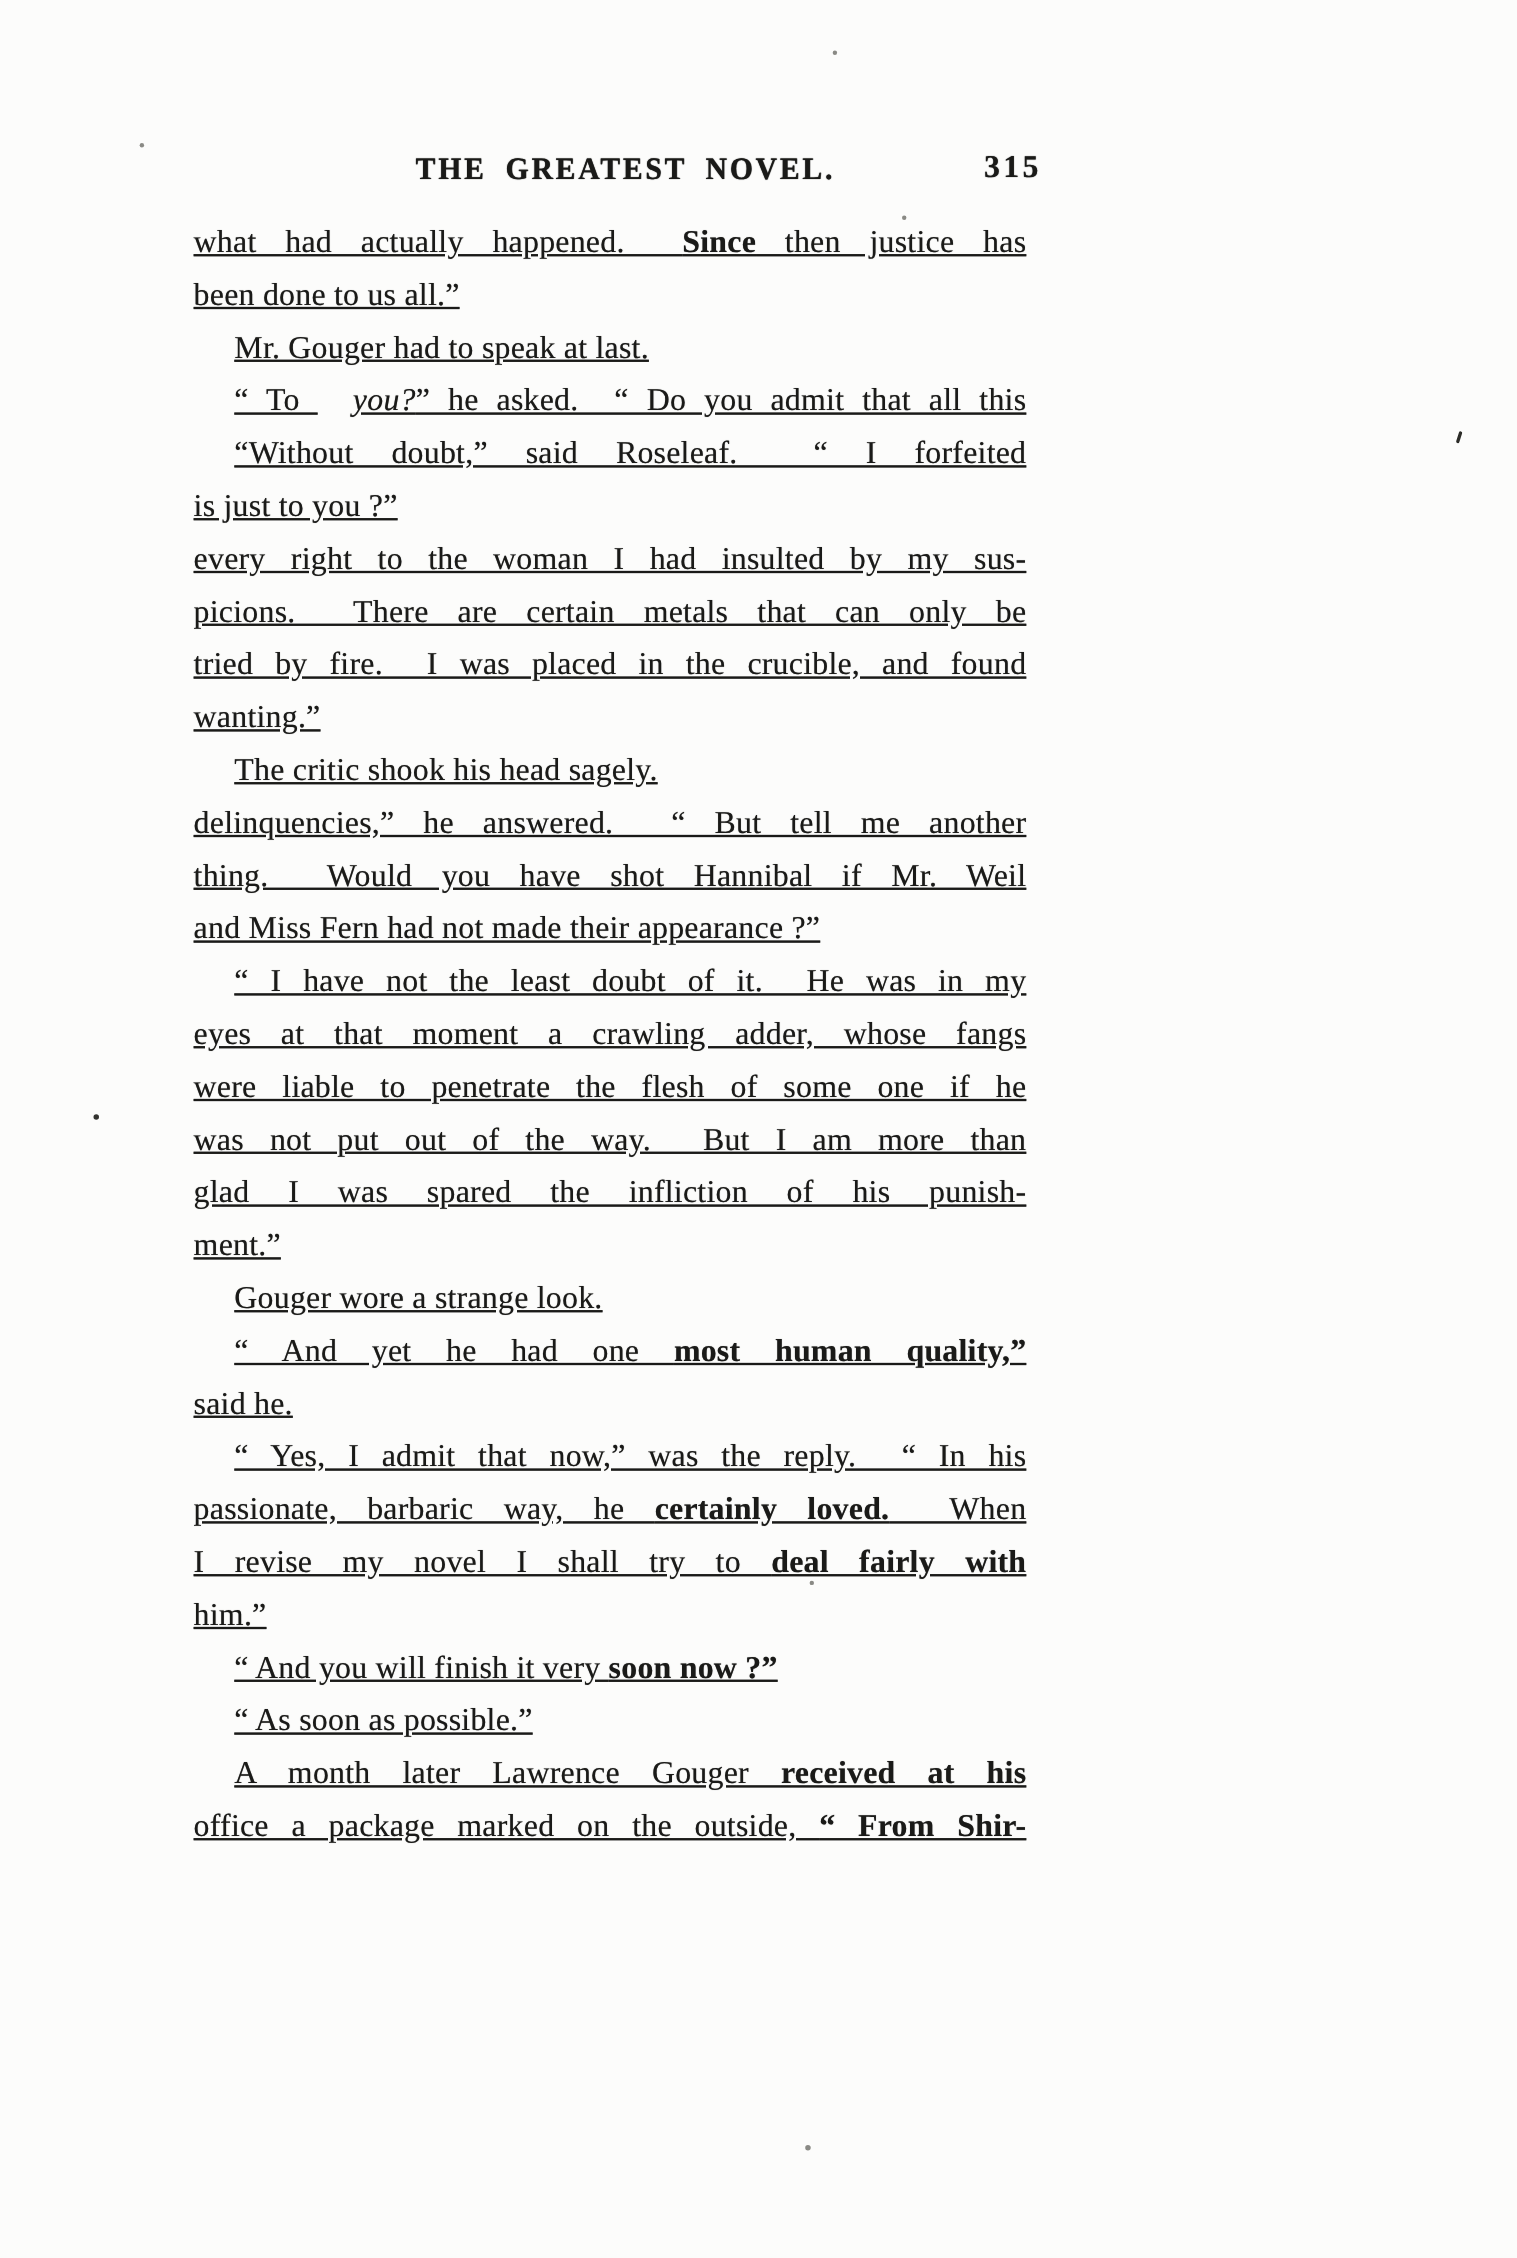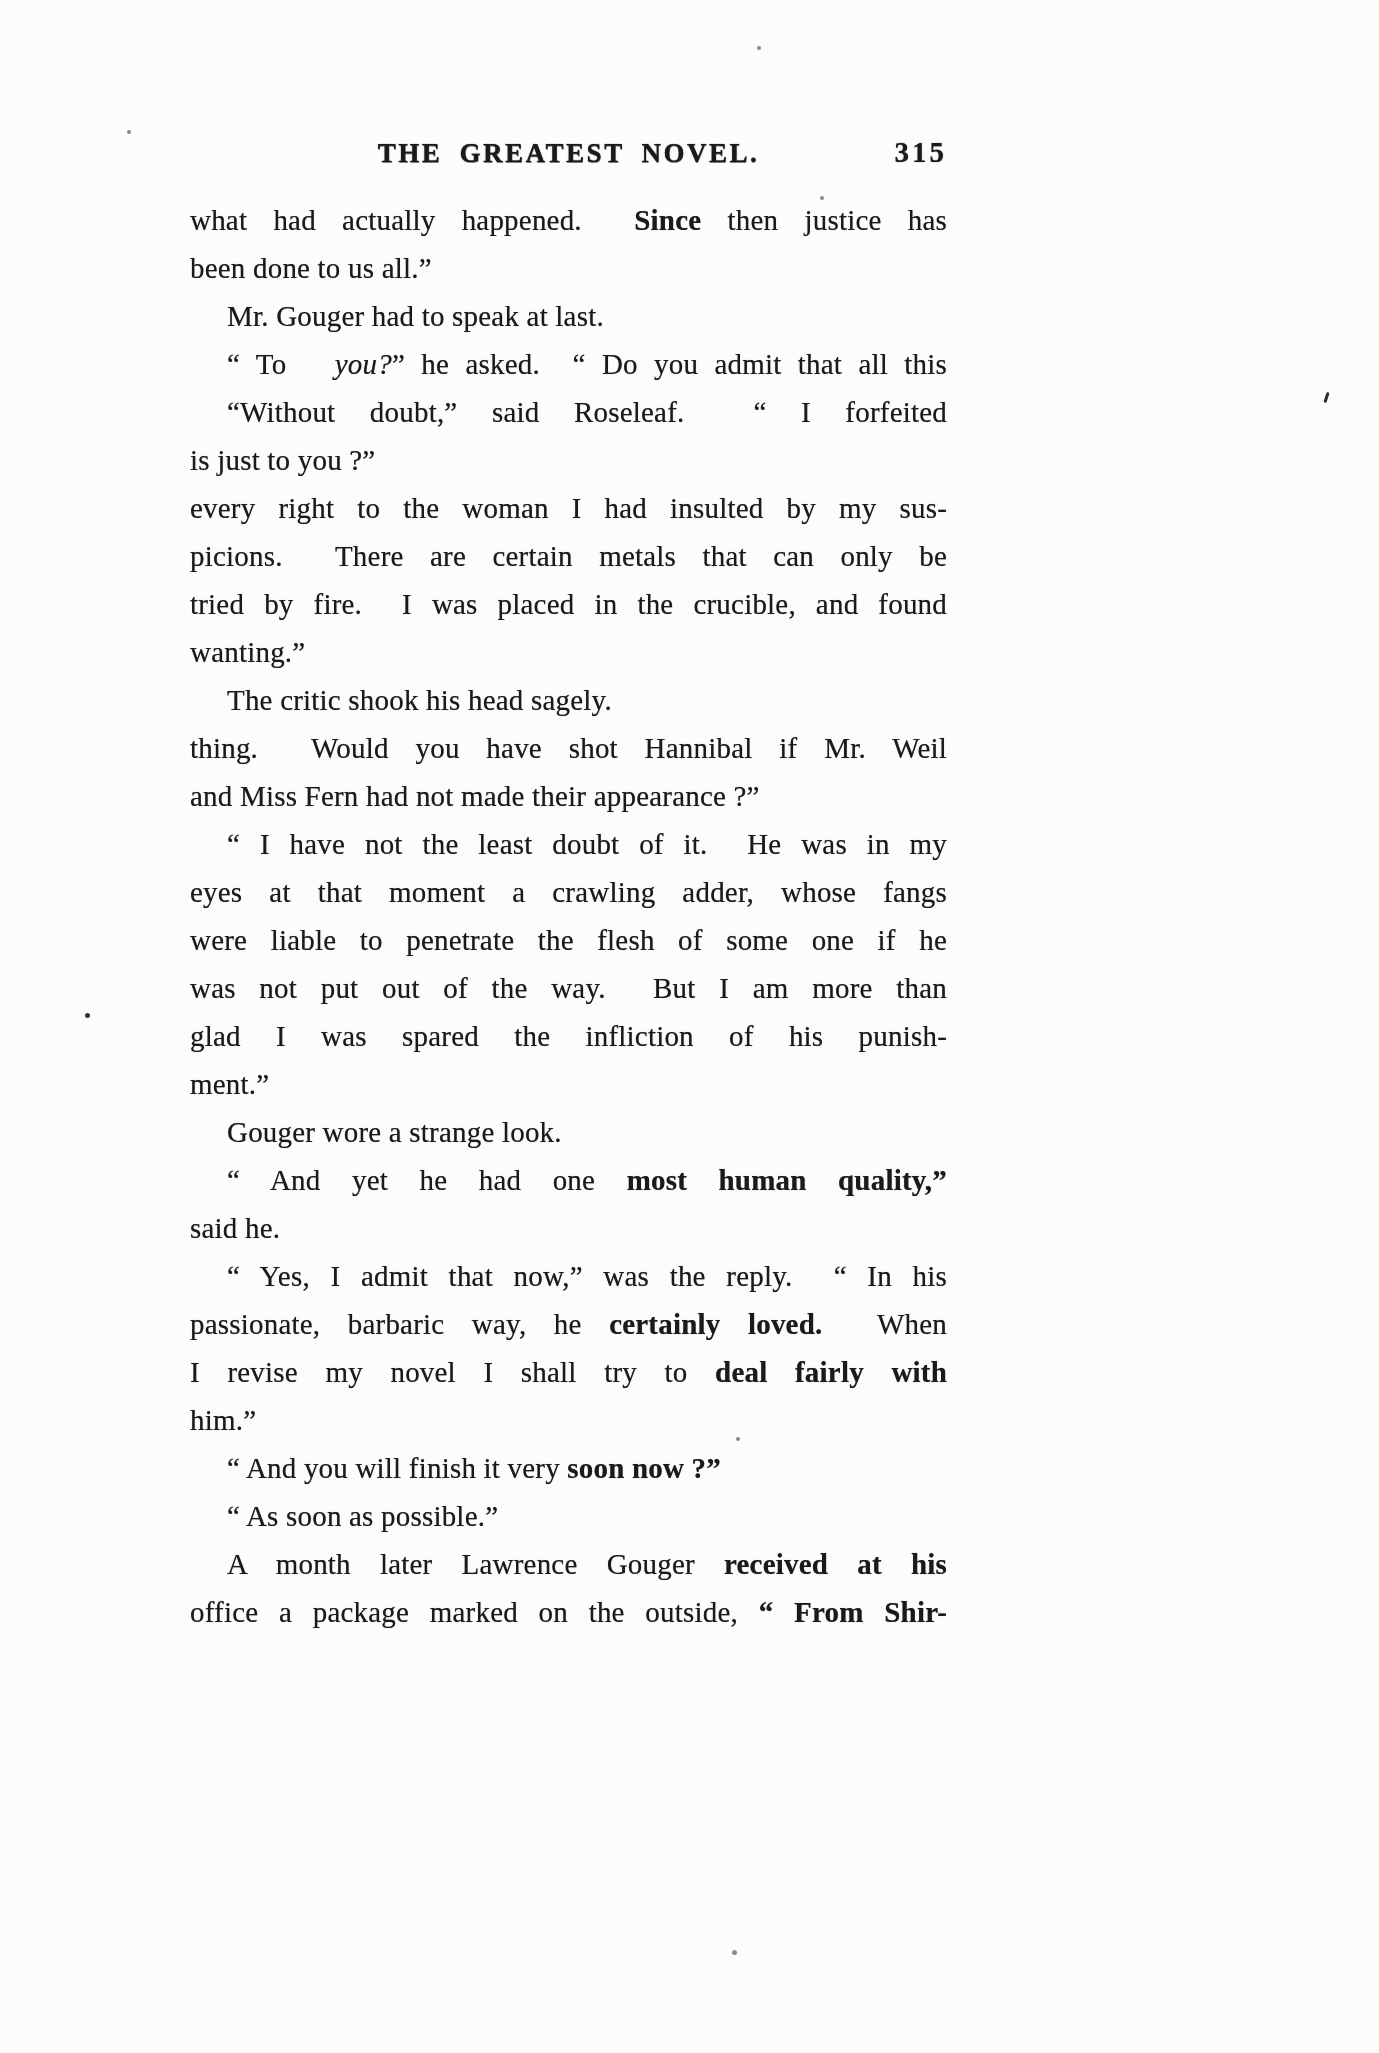--- a/index.html
+++ b/index.html
@@ -27,23 +27,24 @@
     word-spacing:8px;
     transform:scaleY(1.05);
     text-shadow:0 0 1px rgba(12,12,10,.8), 0.4px 0.4px 0 rgba(12,12,10,.5);
   }
   .page-number {
     position:absolute; right:0; top:-2px;
     font-size:29px; font-weight:bold; letter-spacing:3px;
     text-shadow:0 0 1px rgba(12,12,10,.7);
   }
   .text-block {
-    position:absolute; left:190px; top:196px; width:757px;
+    position:absolute; left:176px; top:196px; width:757px;
     font-size:29px; line-height:48px;
     letter-spacing:0.2px;
+    text-decoration:underline;
   }
   .line {
     height:48px;
     text-shadow:0 0 0.7px rgba(22,22,20,.6);
   }
   .j { text-align:justify; text-align-last:justify; text-justify:inter-word; }
   .in { padding-left:37px; }
   .b { font-weight:bold; }
   .i { font-style:italic;margin-left:32px; }
   .speck { position:absolute; background:#33332f; border-radius:50%; }
@@ -68,20 +69,21 @@
     <div class="line">been done to us all.”</div>
     <div class="line in">Mr. Gouger had to speak at last.</div>
     <div class="line j in"><span>“ To </span><span class="i">you?</span><span>” he asked.&nbsp; “ Do you admit that all this</span></div>
     <div class="line j in">“Without doubt,” said Roseleaf.&nbsp; “ I forfeited</div>
     <div class="line">is just to you ?”</div>
     <div class="line j">every right to the woman I had insulted by my sus-</div>
     <div class="line j">picions.&nbsp; There are certain metals that can only be</div>
     <div class="line j">tried by fire.&nbsp; I was placed in the crucible, and found</div>
     <div class="line">wanting.”</div>
     <div class="line in">The critic shook his head sagely.</div>
+    <div class="line j">delinquencies,” he answered.&nbsp; “ But tell me another</div>
     <div class="line j">thing.&nbsp; Would you have shot Hannibal if Mr. Weil</div>
     <div class="line">and Miss Fern had not made their appearance ?”</div>
     <div class="line j in">“ I have not the least doubt of it.&nbsp; He was in my</div>
     <div class="line j">eyes at that moment a crawling adder, whose fangs</div>
     <div class="line j">were liable to penetrate the flesh of some one if he</div>
     <div class="line j">was not put out of the way.&nbsp; But I am more than</div>
     <div class="line j">glad I was spared the infliction of his punish-</div>
     <div class="line">ment.”</div>
     <div class="line in">Gouger wore a strange look.</div>
     <div class="line j in"><span>“ And yet he had one </span><span class="b">most human quality,”</span></div>

